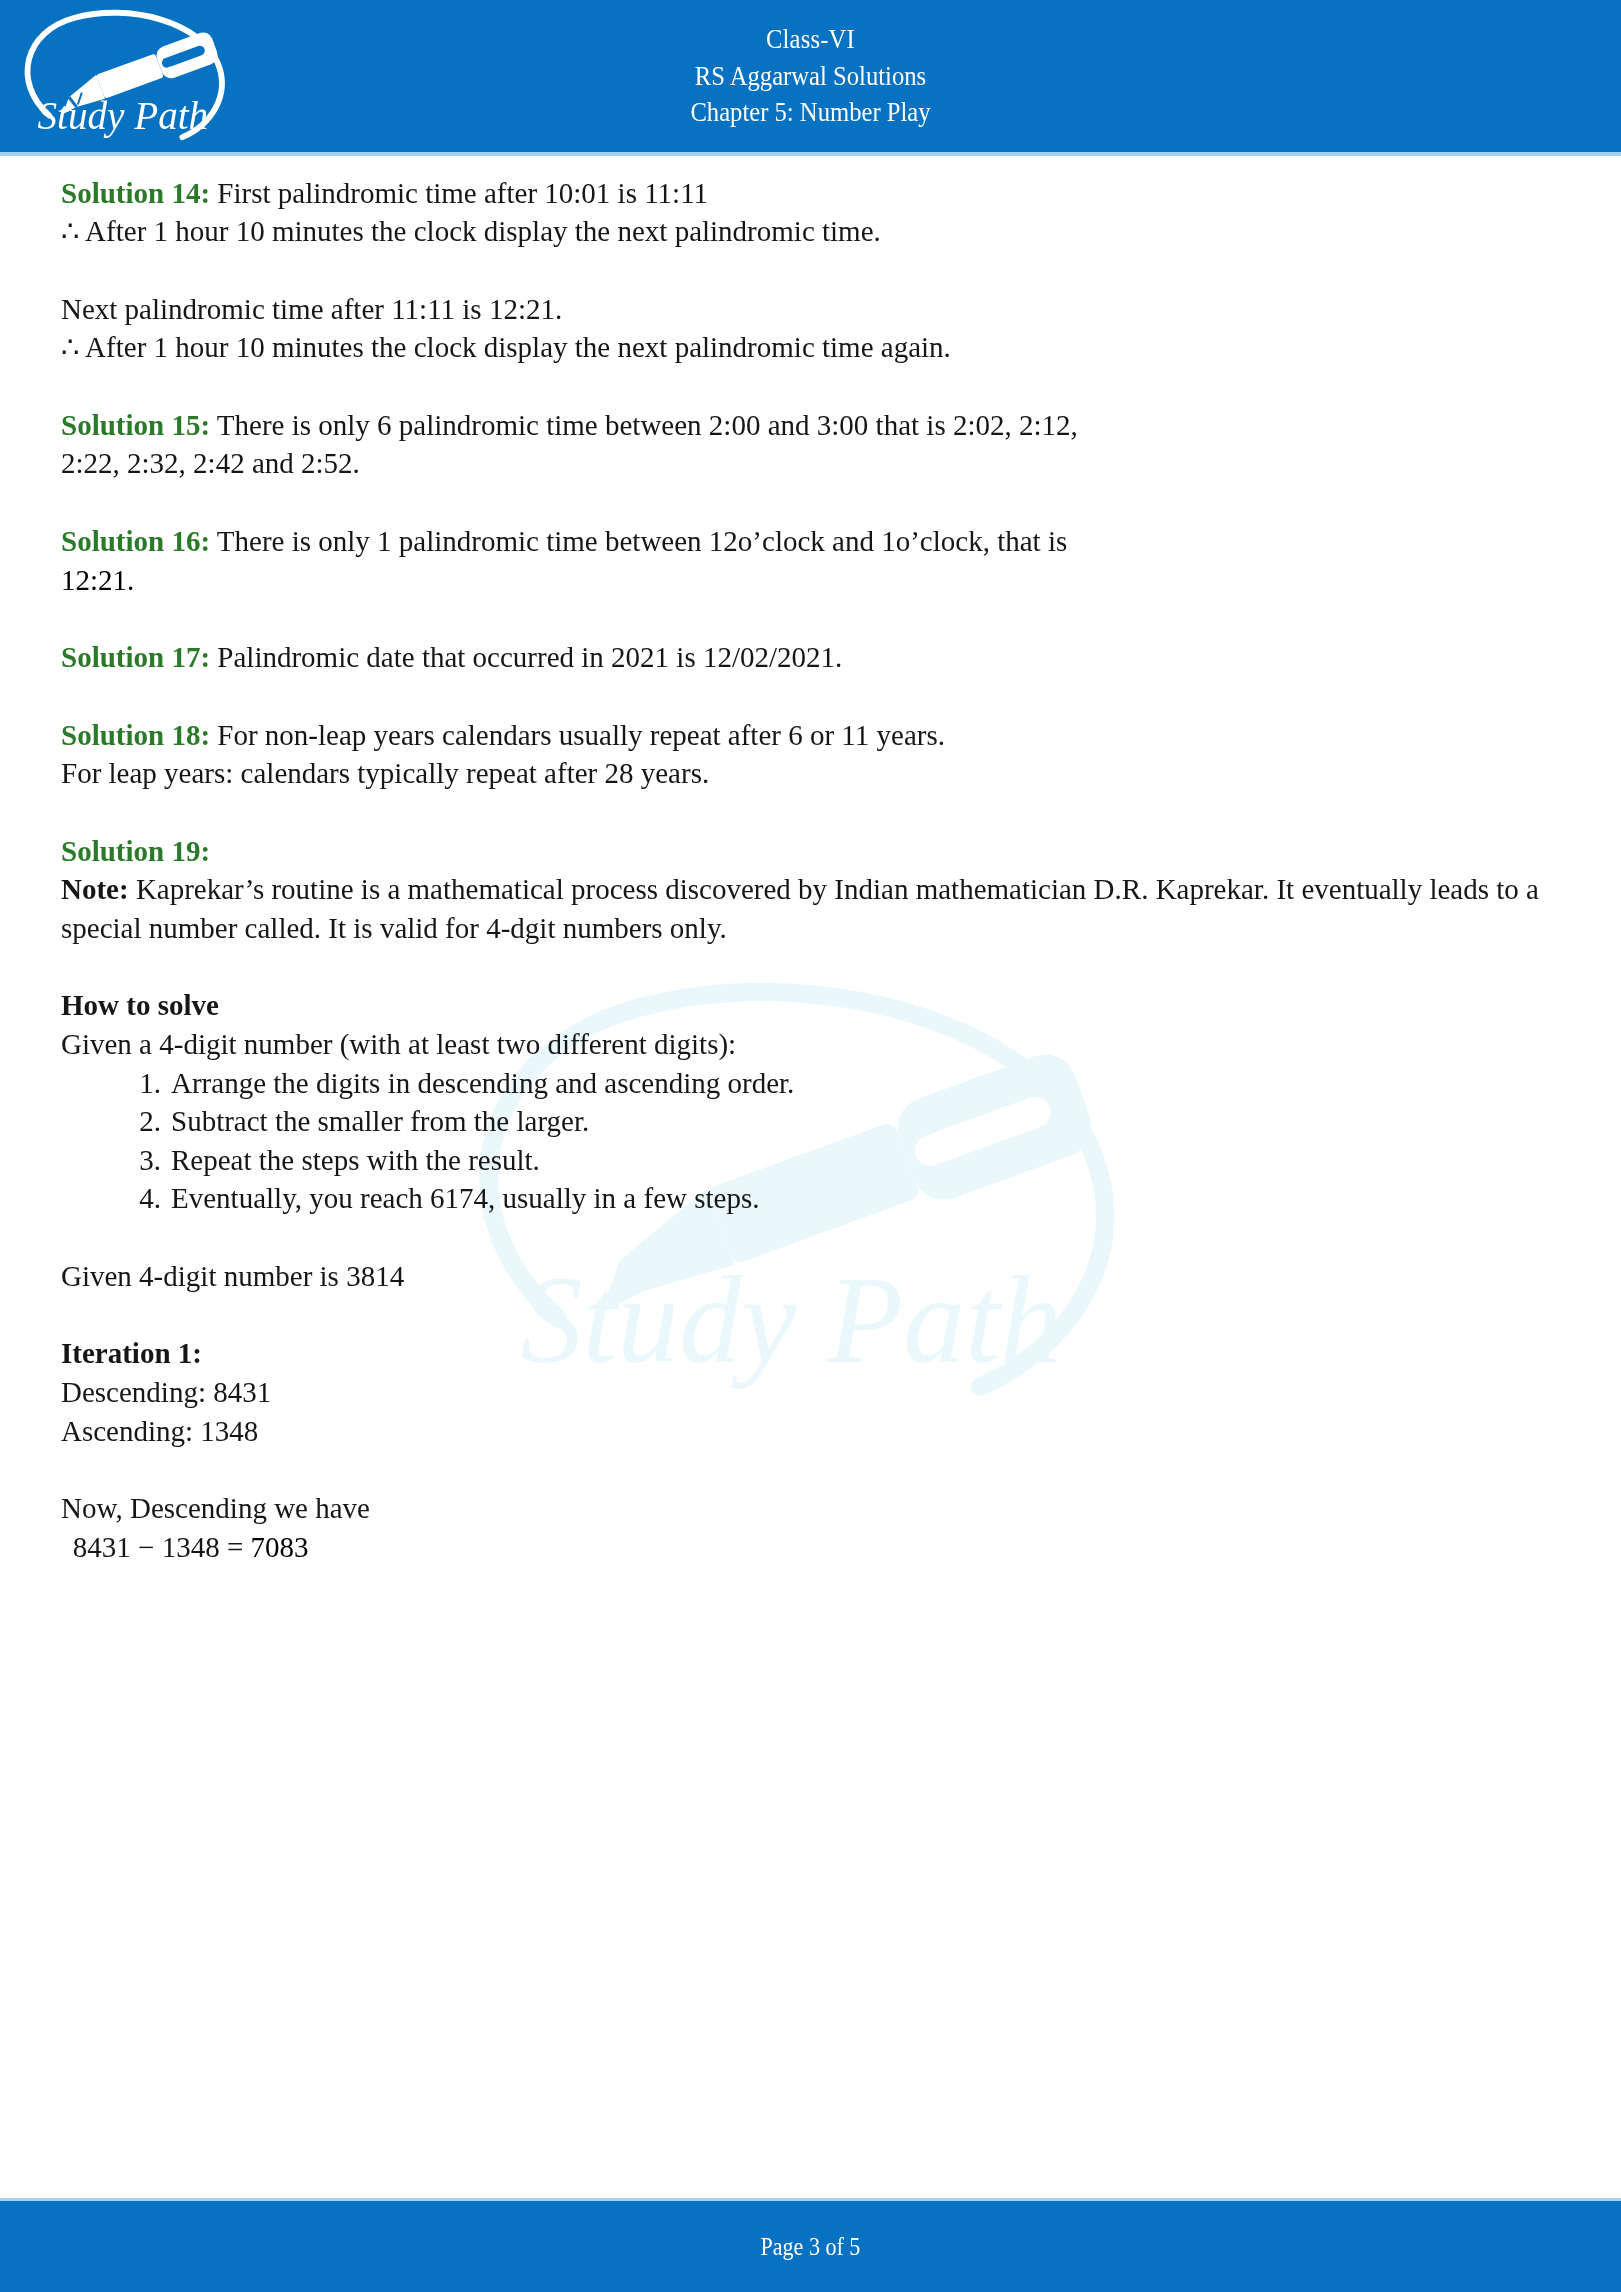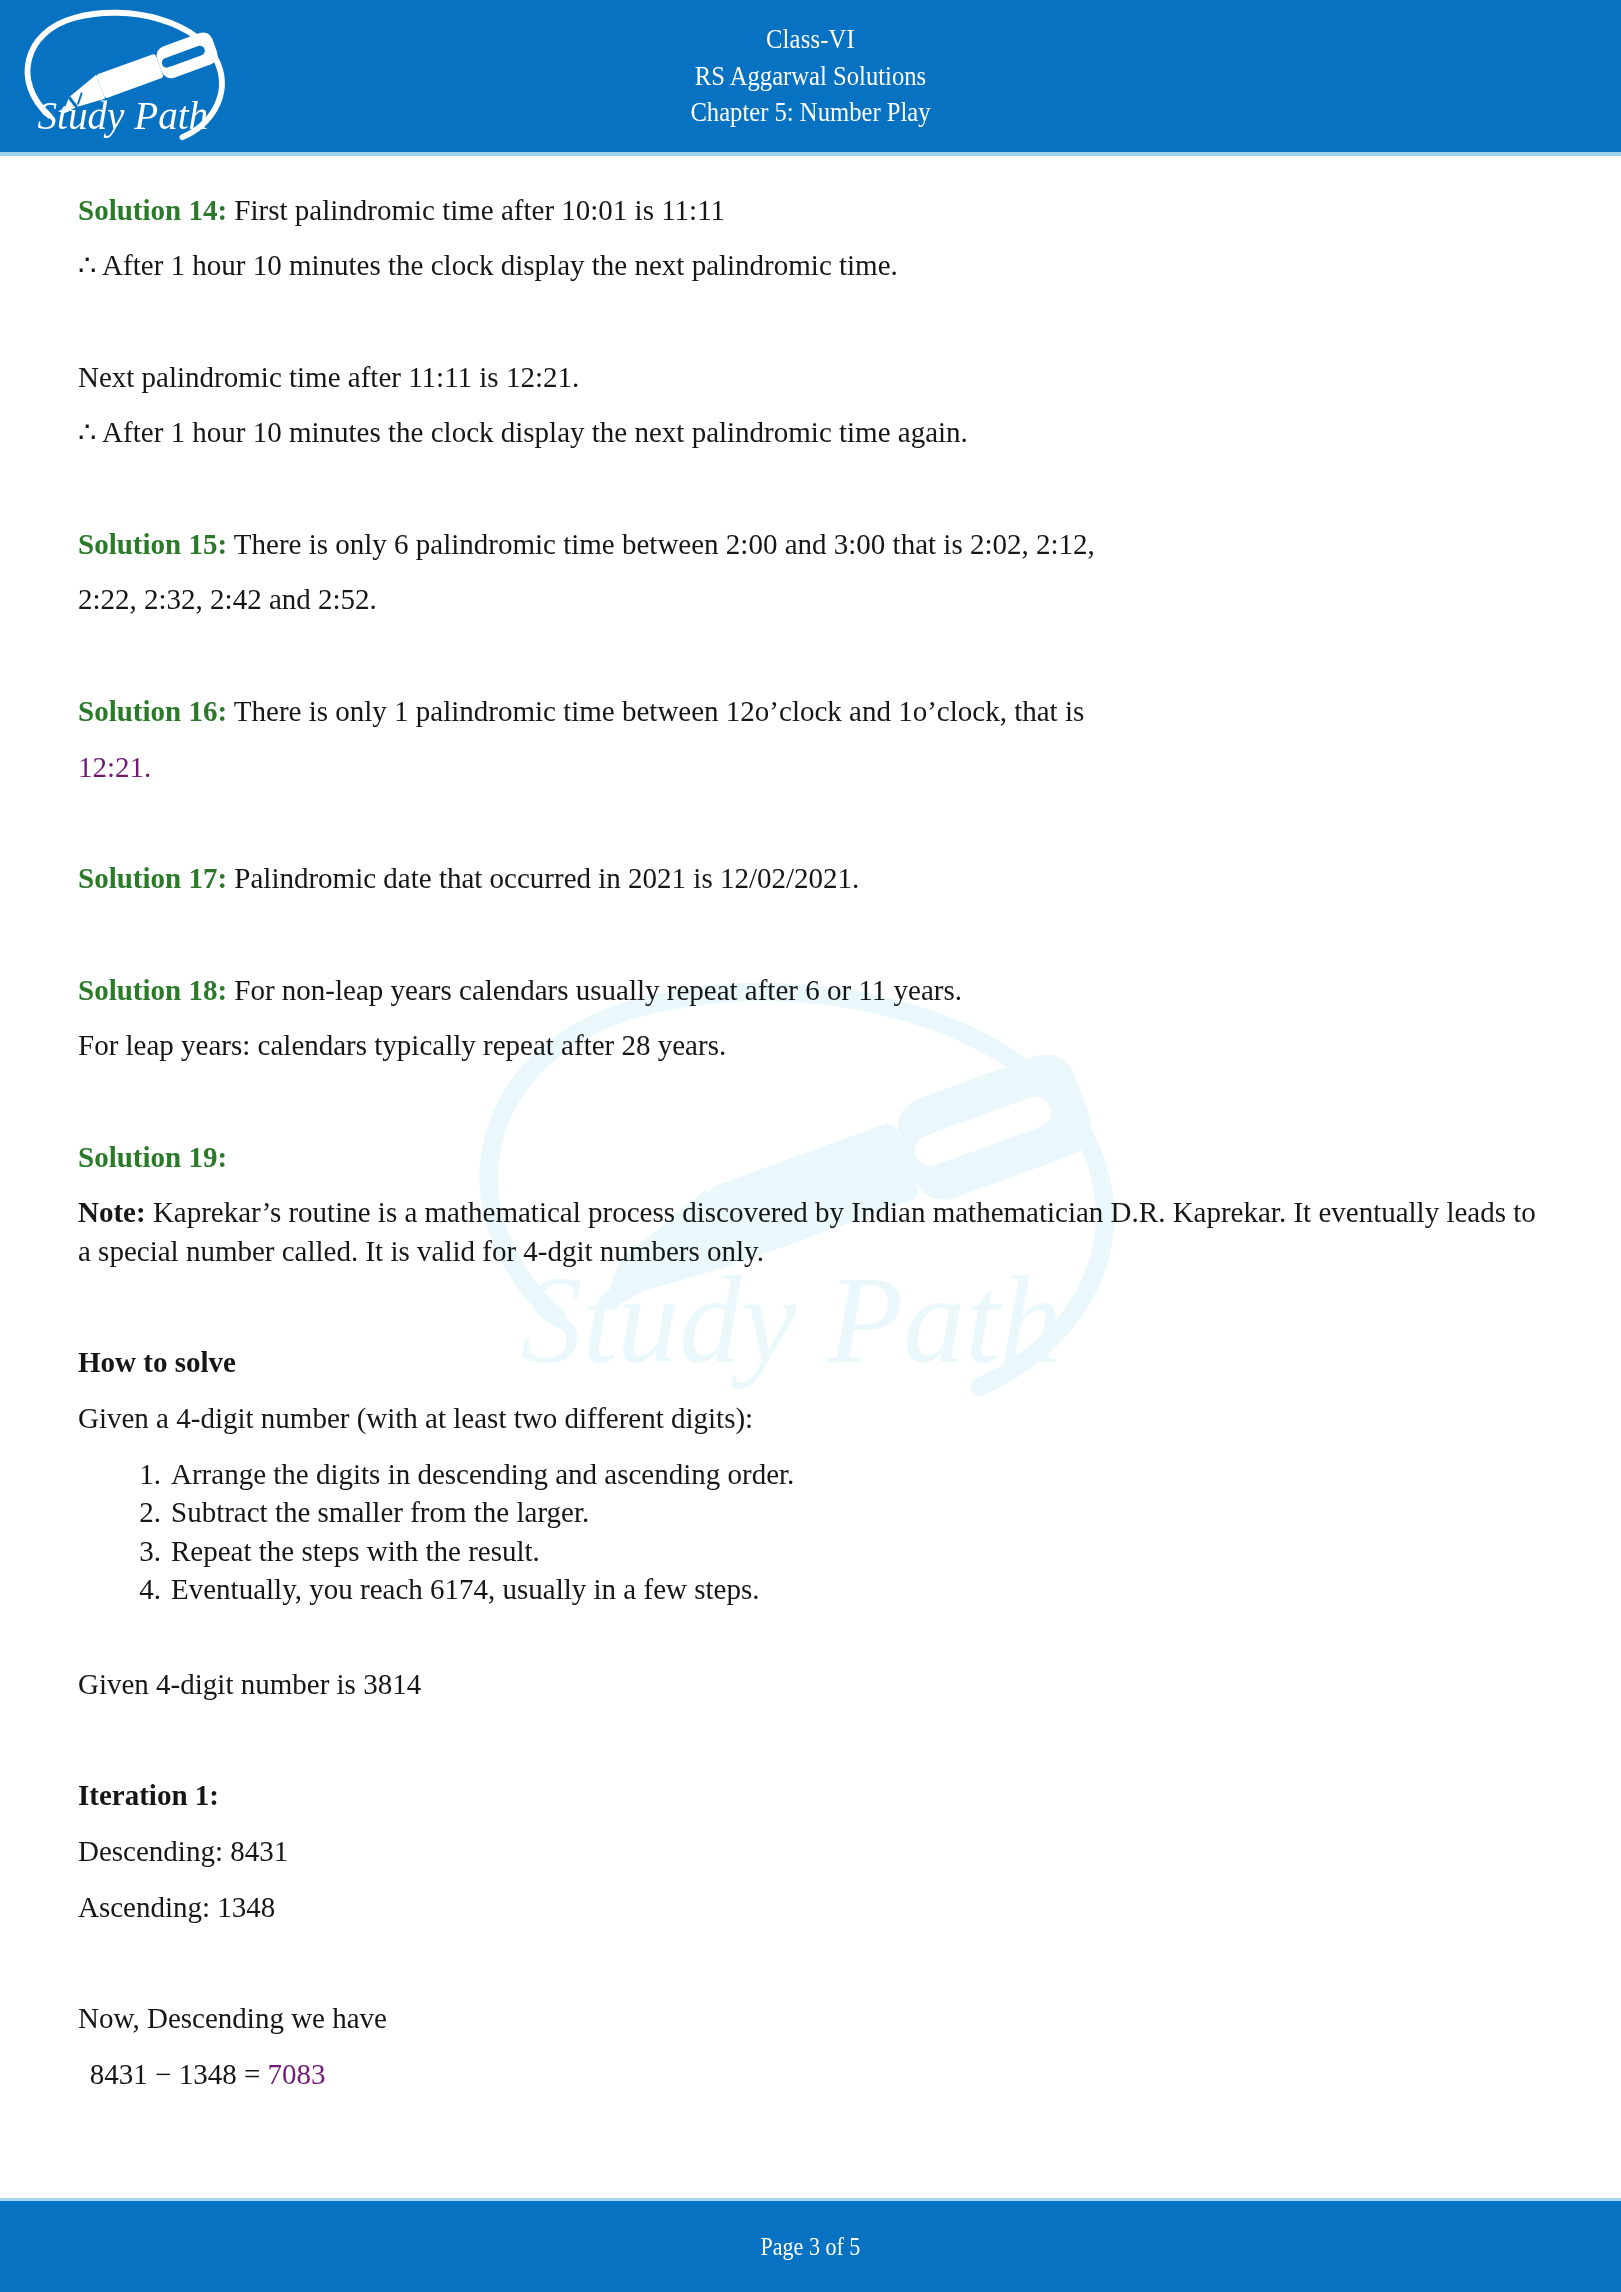--- a/index.html
+++ b/index.html
@@ -84,31 +84,31 @@
     z-index: 2;
     flex: 1 1 auto;
     padding: 21.6px 61px 0 61px;
     font-size: 29px;
     line-height: 1.33;
     color: #161616;
   }
 
   .line {
     white-space: nowrap;
-    margin: 17px;
+    margin: 0;
     padding: 0;
   }
   .line.wrap { white-space: normal; }
   .gap    { height: 39px; }
 
   .sol-label {
     color: #2a7a2a;
     font-weight: bold;
   }
-  .blue { color: #701a75; }
+  .blue { color: #000000; }
   .bold { font-weight: bold; }
 
   
   ol.steps {
     list-style: none;
     counter-reset: stepc;
     margin: 0;
     padding: 0;
   }
   ol.steps li {

